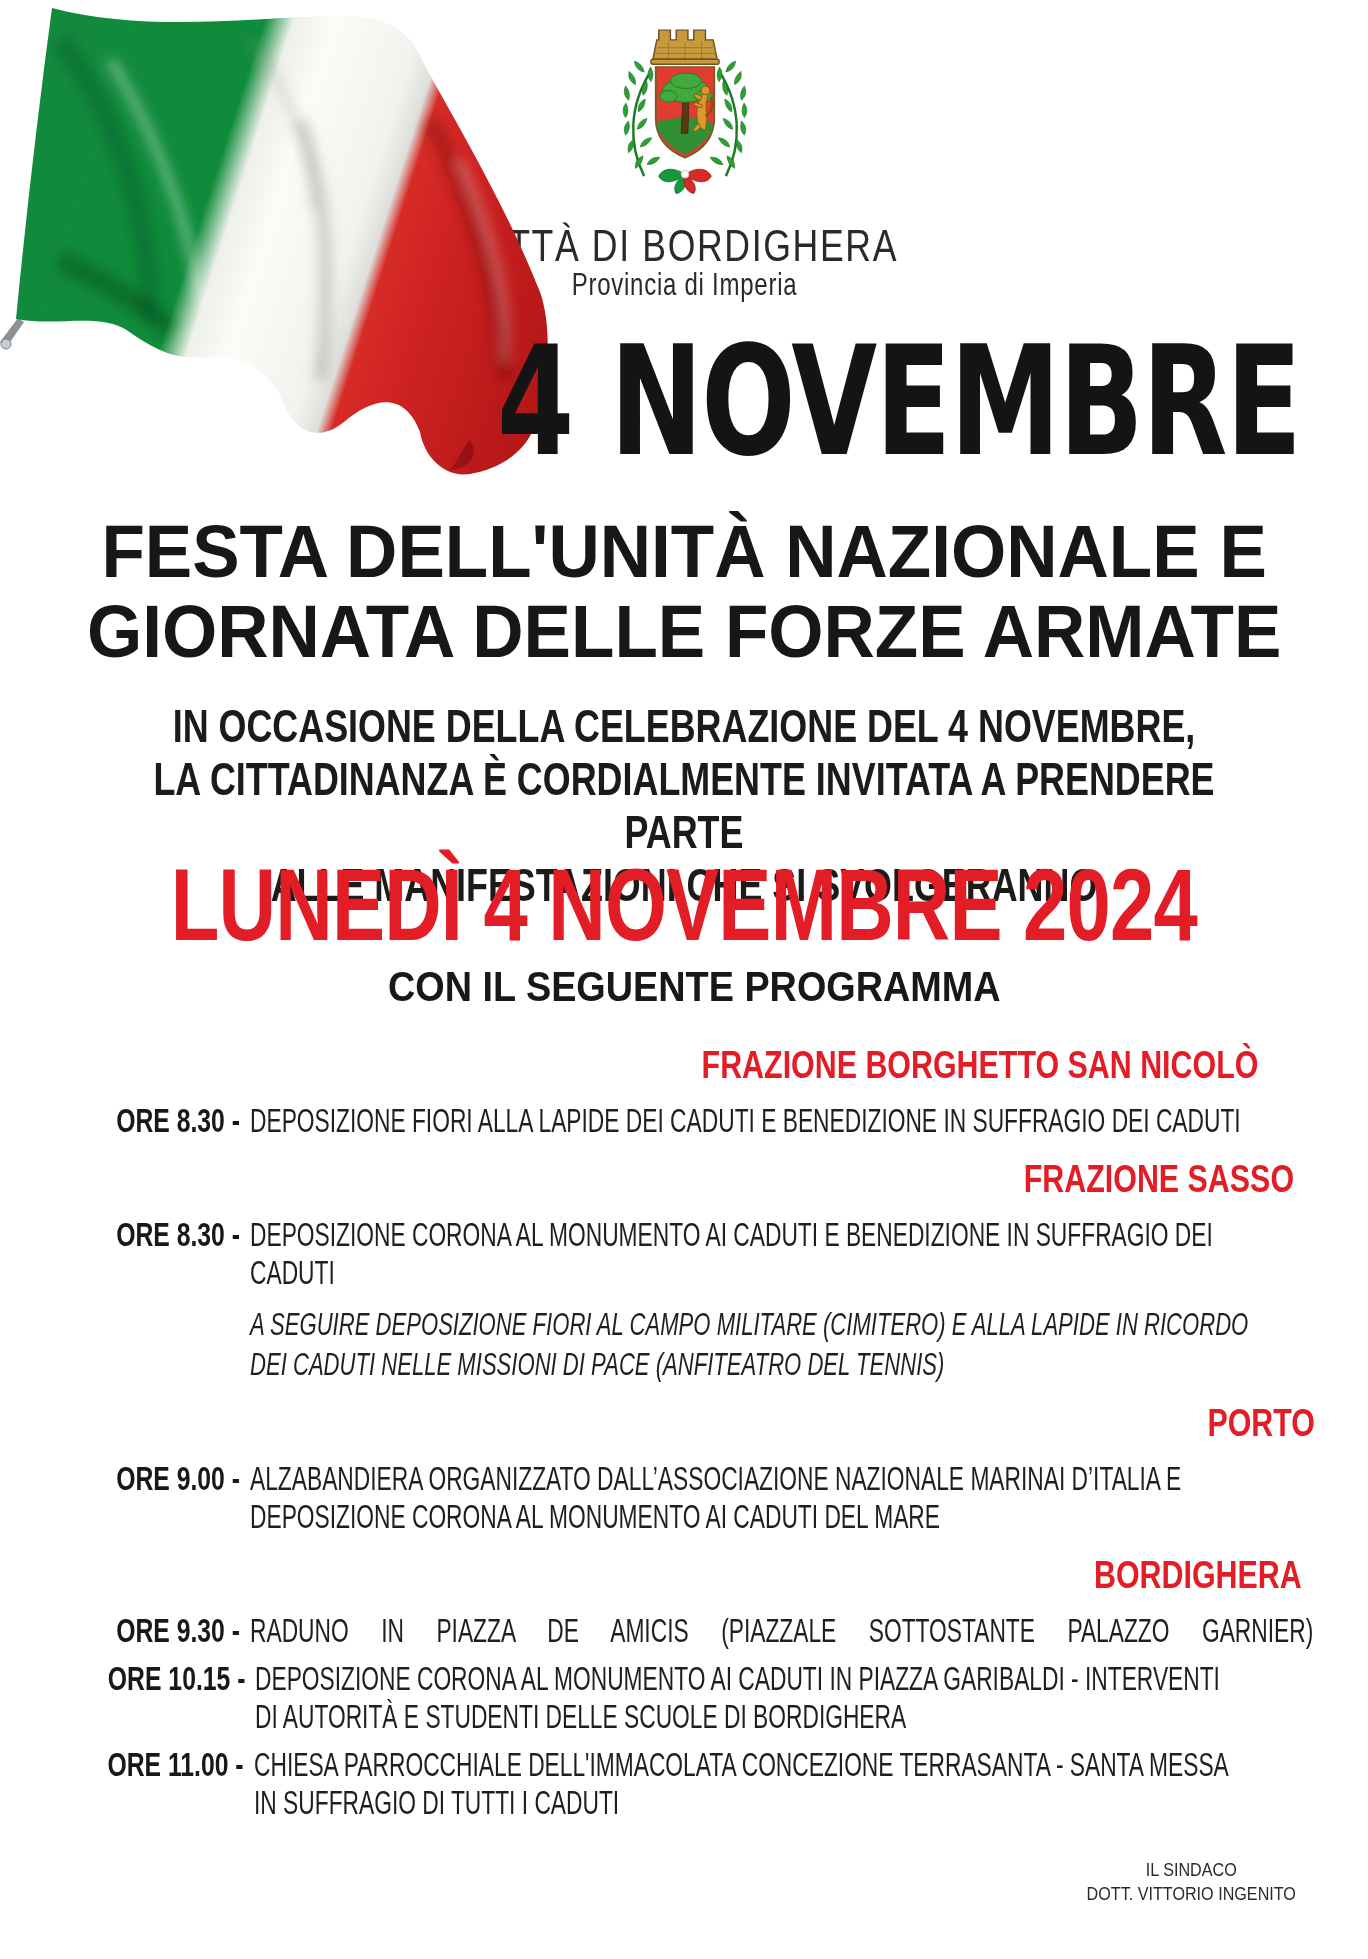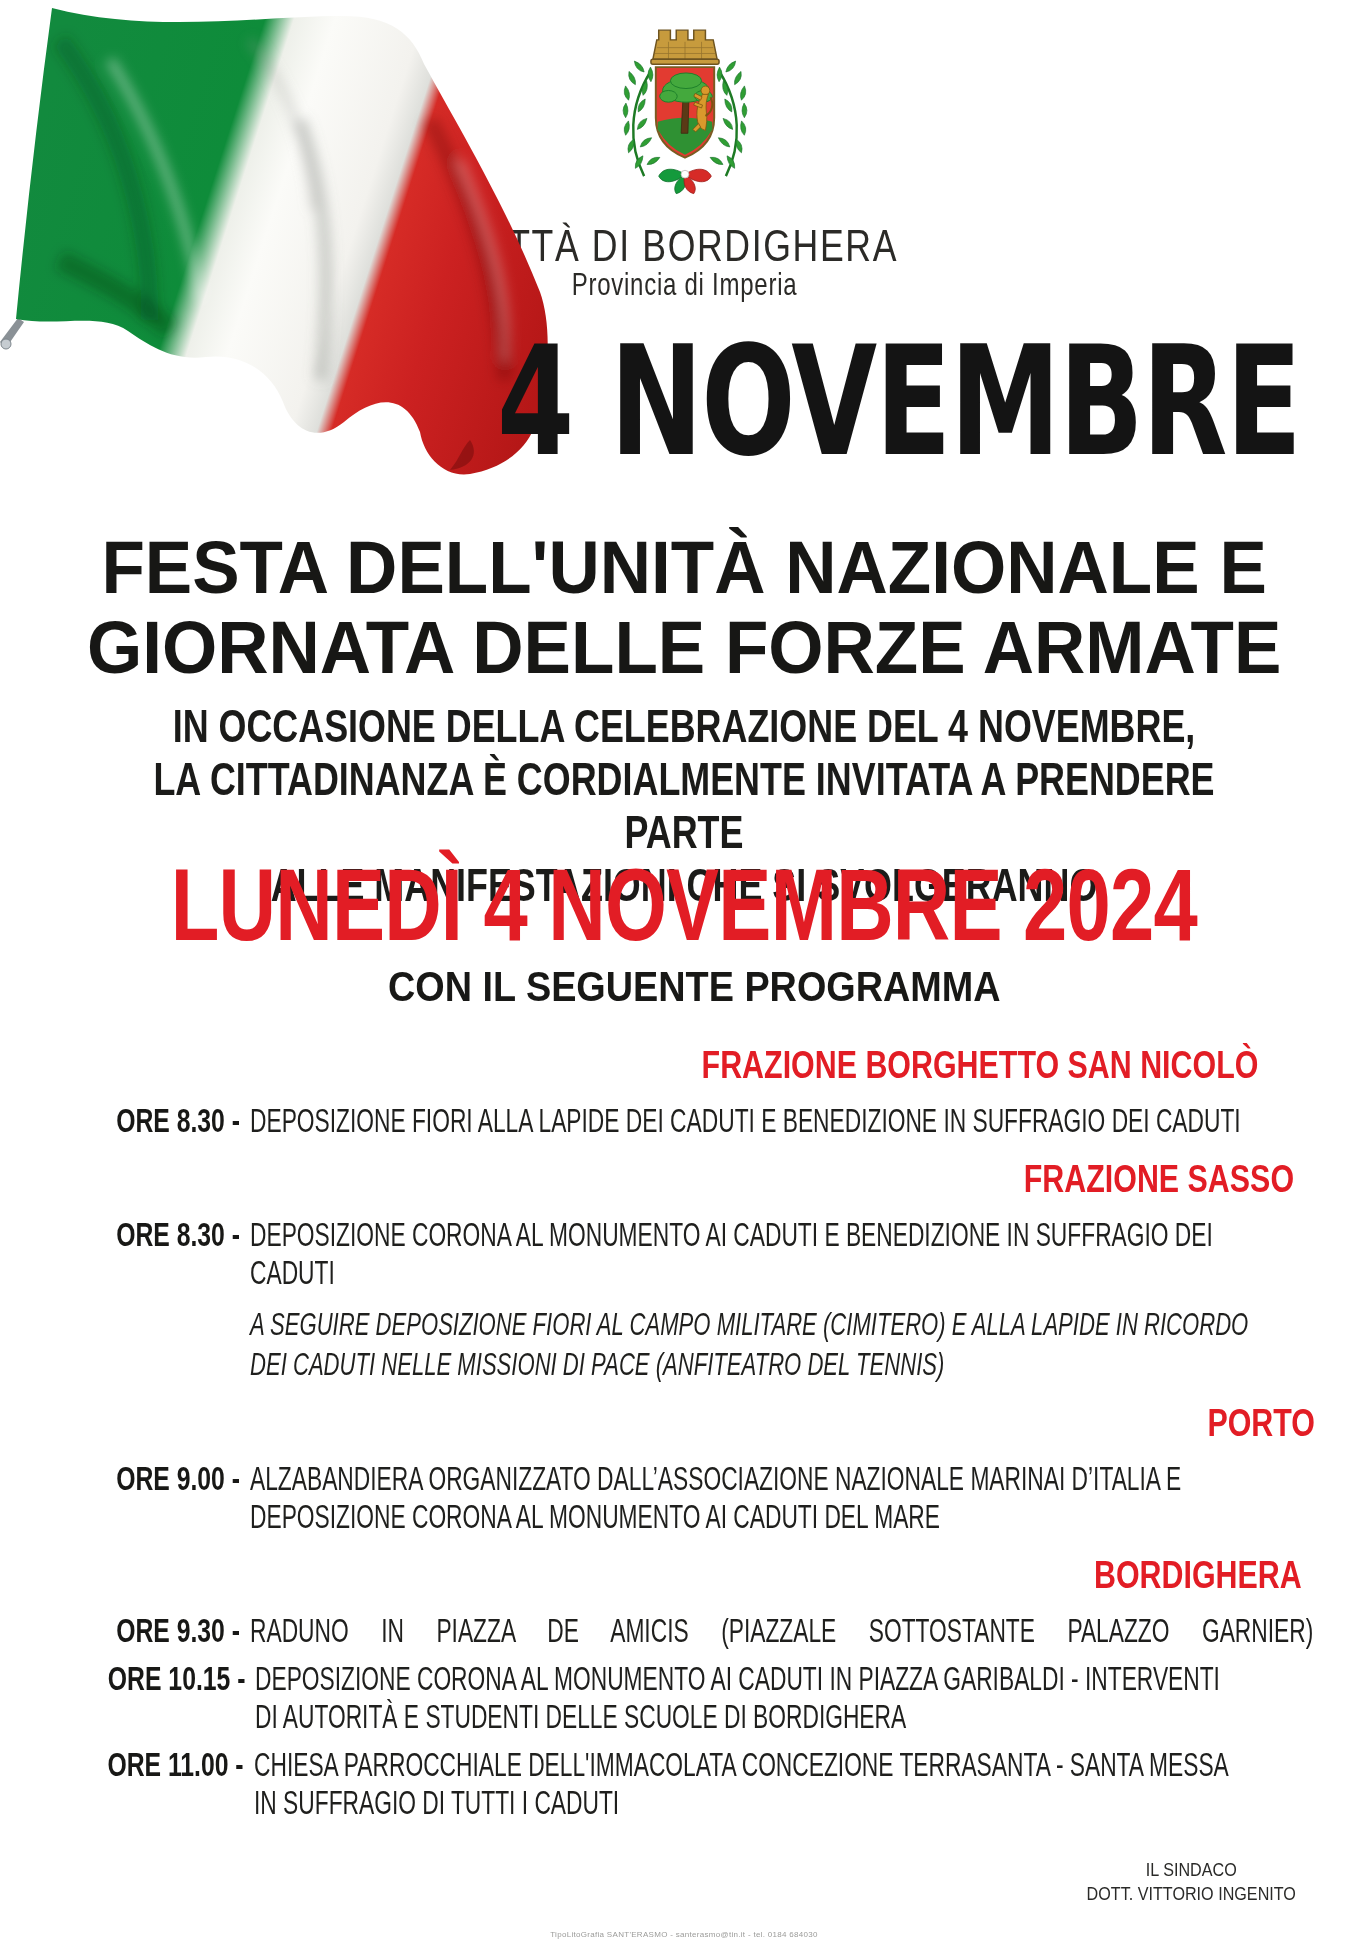--- a/index.html
+++ b/index.html
@@ -14,21 +14,21 @@
   .city-name{top:222px;}
   .city-name .cx{font-size:44px;line-height:48px;letter-spacing:2px;color:#2b2a27;transform:scaleX(.81);}
   .province{top:266px;}
   .province .cx{font-size:32px;line-height:36px;letter-spacing:1px;color:#2b2a27;transform:scaleX(.75);}
 
   .big-title{
     left:497px;top:322px;
     font-family:"DejaVu Sans",sans-serif;font-weight:bold;font-size:152px;line-height:1.05;
     letter-spacing:-2px;color:#141414;transform:scaleX(.73);transform-origin:0 0;white-space:nowrap;z-index:3;
   }
-  .subtitle{top:528px;}
+  .subtitle{top:512px;}
   .subtitle .cx{font-weight:bold;font-size:74px;line-height:80px;color:#171715;transform:scaleX(.96);}
   .intro{top:700px;}
   .intro .cx{font-weight:bold;font-size:46px;line-height:53px;color:#1b1b19;transform:scaleX(.78);}
   .date-line{top:850px;}
   .date-line .cx{font-weight:bold;font-size:102px;line-height:110px;letter-spacing:-1px;color:var(--red);transform:scaleX(.78);}
   .lead{top:964px;padding-left:20px;}
   .lead .cx{font-weight:bold;font-size:42px;line-height:46px;color:#181816;transform:scaleX(.9);}
 
   #program{position:absolute;left:62px;right:40px;top:1046px;}
   .ph{text-align:right;line-height:38px;margin:20px 0 10px 0;}
@@ -248,15 +248,14 @@
 IN SUFFRAGIO DI TUTTI I CADUTI</div>
         </div>
       </div>
     </div>
 
   <div class="sig">
     <div>IL SINDACO</div>
     <div>DOTT. VITTORIO INGENITO</div>
   </div>
 
-  <div class="footer">TipoLitoGrafia SANT'ERASMO - santerasmo@tin.it - tel. 0184 684030</div>
 
 </div>
 
 </body></html>

